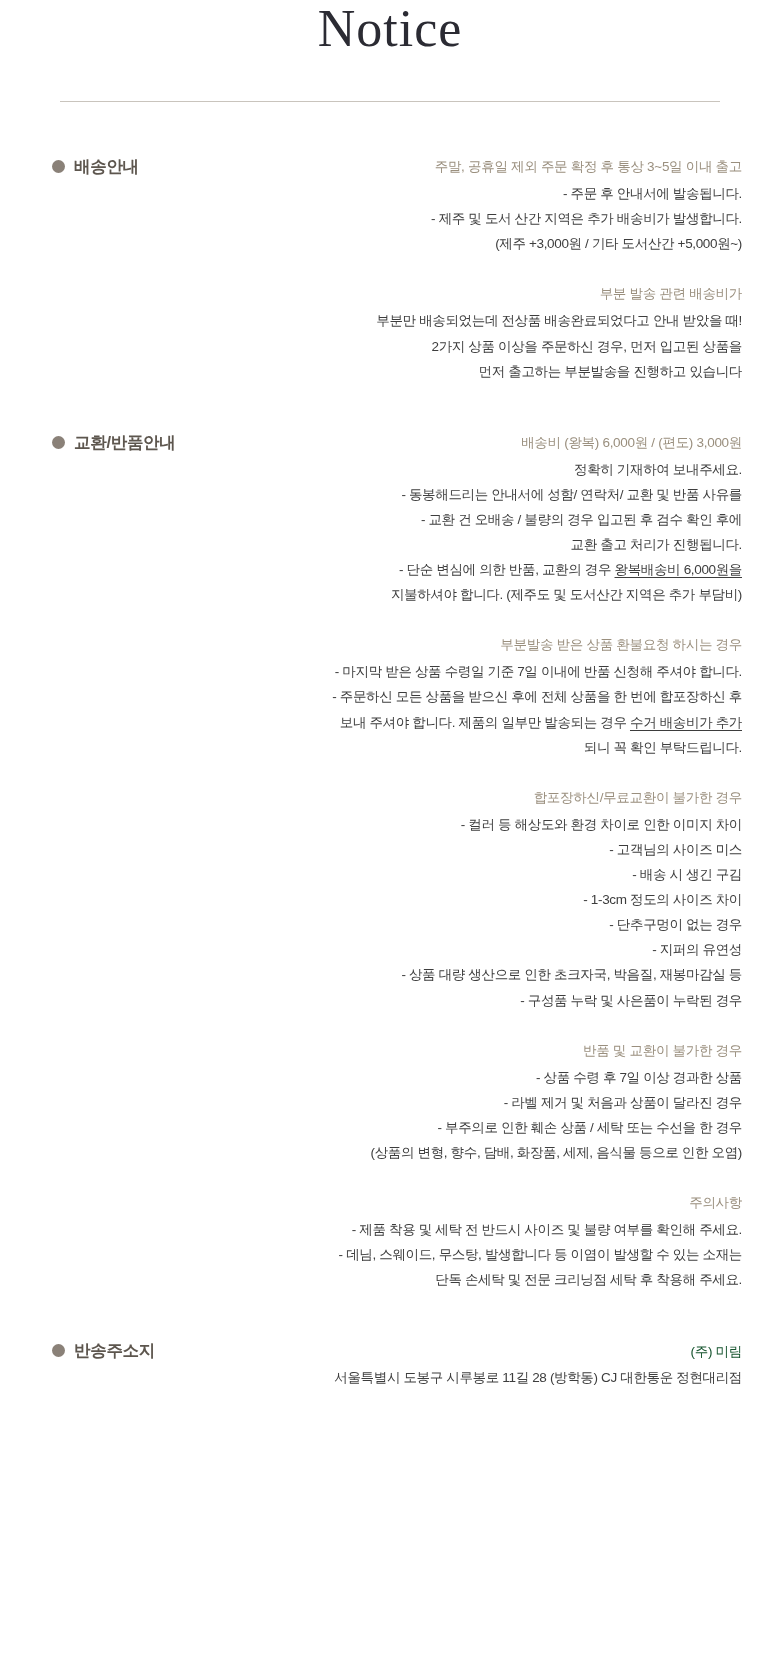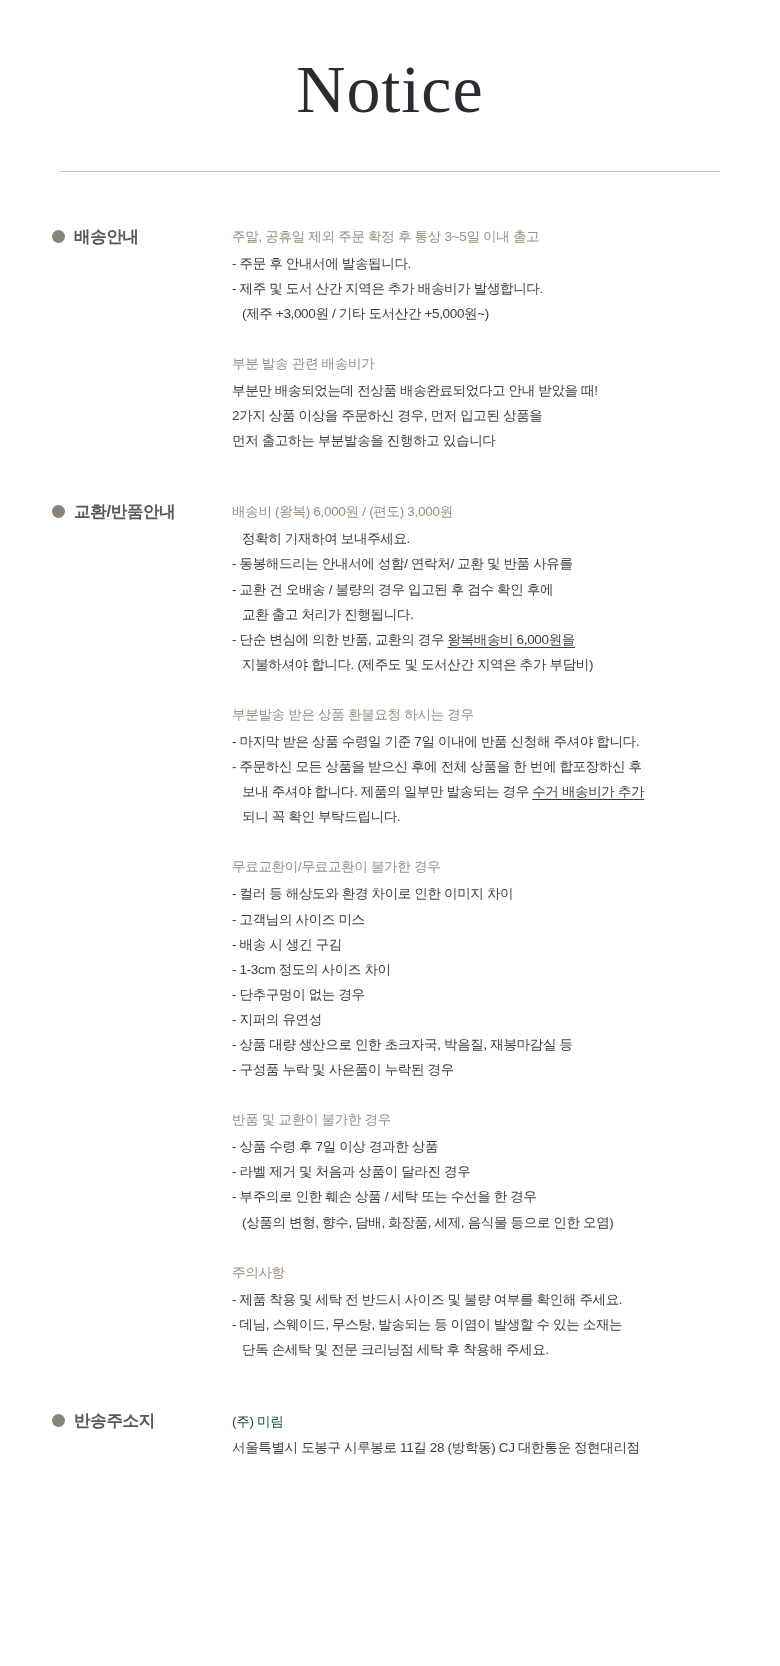--- a/index.html
+++ b/index.html
@@ -16,26 +16,25 @@
   }
   .page {
     width: 780px;
     min-height: 1666px;
     position: relative;
     box-sizing: border-box;
     padding: 0;
   }
   .title {
     font-family: "Liberation Serif", serif;
-    font-size: 68px;
+    font-size: 52px;
     font-weight: 400;
     color: #2b2b33;
     text-align: center;
     letter-spacing: 1px;
-    padding-top: 52px;
     line-height: 1.1;
   }
   .title-rule {
     width: 660px;
     height: 1px;
     background: #c9c4bd;
     margin: 44px auto 0 auto;
   }
   .sections {
     padding: 52px 8px 70px 0;
@@ -69,20 +68,21 @@
   .sec-title {
     font-size: 16.5px;
     font-weight: 700;
     color: #5d564e;
     line-height: 1.45;
     letter-spacing: -0.3px;
   }
   .sec-body {
     flex: 1 1 auto;
     padding-top: 1px;
+    text-align: right;
   }
   .block {
     margin-bottom: 26px;
   }
   .block:last-child {
     margin-bottom: 0;
   }
   .block-head {
     font-size: 13.5px;
     color: #9a8f7e;
@@ -170,21 +170,21 @@
 
         <div class="block">
           <div class="block-head">부분발송 받은 상품 환불요청 하시는 경우</div>
           <div class="line">- 마지막 받은 상품 수령일 기준 7일 이내에 반품 신청해 주셔야 합니다.</div>
           <div class="line">- 주문하신 모든 상품을 받으신 후에 전체 상품을 한 번에 합포장하신 후</div>
           <div class="line indent">보내 주셔야 합니다. 제품의 일부만 발송되는 경우 <span class="u">수거 배송비가 추가</span></div>
           <div class="line indent">되니 꼭 확인 부탁드립니다.</div>
         </div>
 
         <div class="block">
-          <div class="block-head">무료교환이/무료교환이 불가한 경우</div>
+          <div class="block-head">합포장하신/무료교환이 불가한 경우</div>
           <div class="line">- 컬러 등 해상도와 환경 차이로 인한 이미지 차이</div>
           <div class="line">- 고객님의 사이즈 미스</div>
           <div class="line">- 배송 시 생긴 구김</div>
           <div class="line">- 1-3cm 정도의 사이즈 차이</div>
           <div class="line">- 단추구멍이 없는 경우</div>
           <div class="line">- 지퍼의 유연성</div>
           <div class="line">- 상품 대량 생산으로 인한 초크자국, 박음질, 재봉마감실 등</div>
           <div class="line">- 구성품 누락 및 사은품이 누락된 경우</div>
         </div>
 
@@ -192,21 +192,21 @@
           <div class="block-head">반품 및 교환이 불가한 경우</div>
           <div class="line">- 상품 수령 후 7일 이상 경과한 상품</div>
           <div class="line">- 라벨 제거 및 처음과 상품이 달라진 경우</div>
           <div class="line">- 부주의로 인한 훼손 상품 / 세탁 또는 수선을 한 경우</div>
           <div class="line indent">(상품의 변형, 향수, 담배, 화장품, 세제, 음식물 등으로 인한 오염)</div>
         </div>
 
         <div class="block">
           <div class="block-head">주의사항</div>
           <div class="line">- 제품 착용 및 세탁 전 반드시 사이즈 및 불량 여부를 확인해 주세요.</div>
-          <div class="line">- 데님, 스웨이드, 무스탕, 발송되는 등 이염이 발생할 수 있는 소재는</div>
+          <div class="line">- 데님, 스웨이드, 무스탕, 발생합니다 등 이염이 발생할 수 있는 소재는</div>
           <div class="line indent">단독 손세탁 및 전문 크리닝점 세탁 후 착용해 주세요.</div>
         </div>
 
       </div>
     </div>
 
     <div class="section">
       <div class="sec-head">
         <span class="bullet"></span>
         <span class="sec-title">반송주소지</span>

